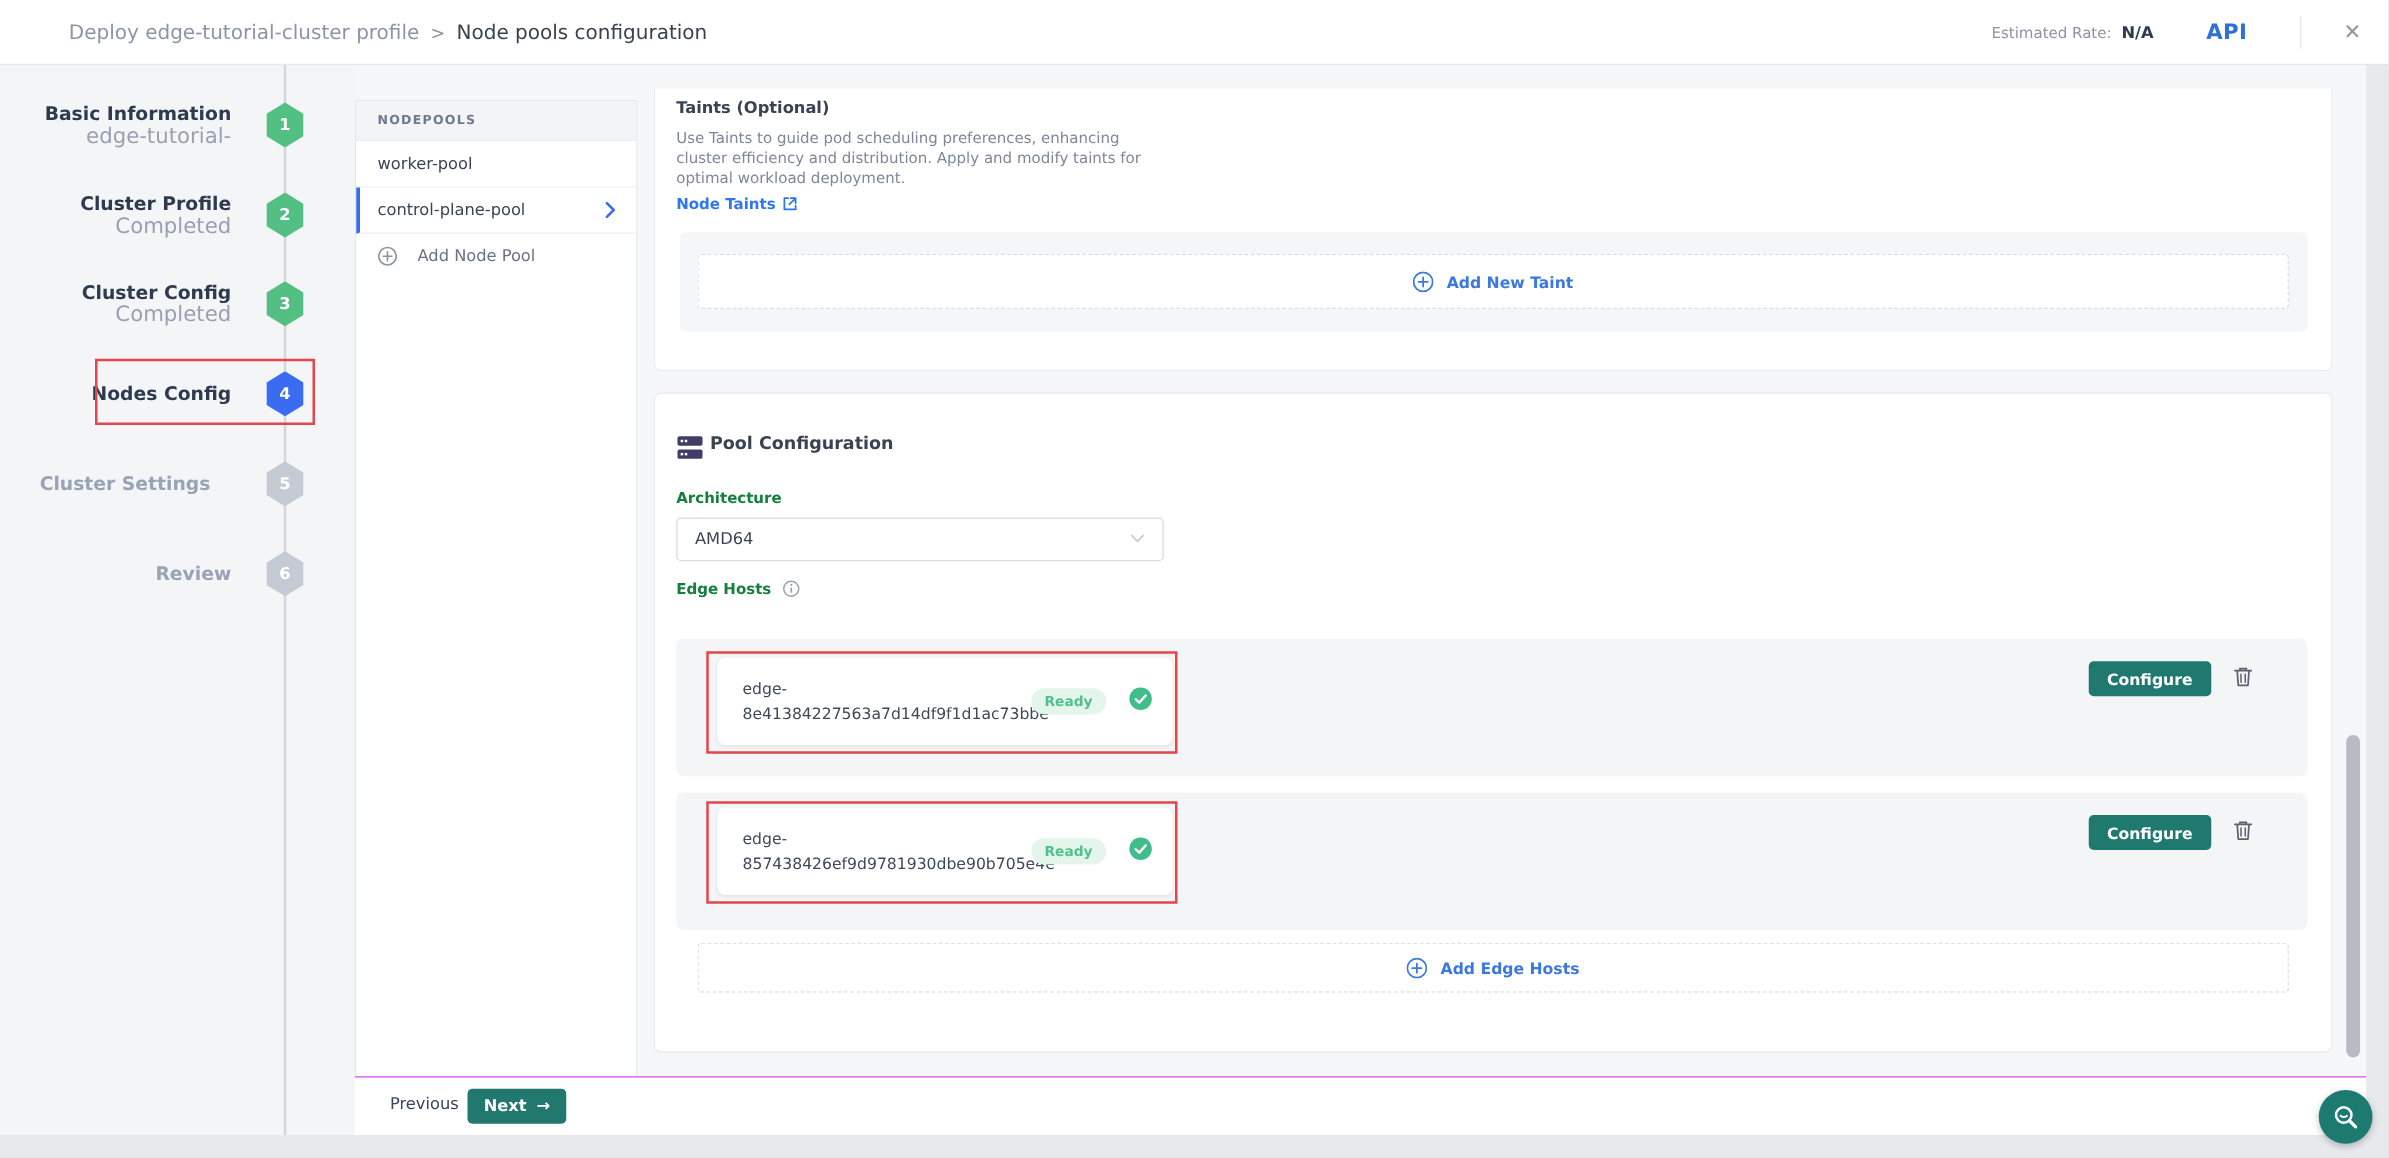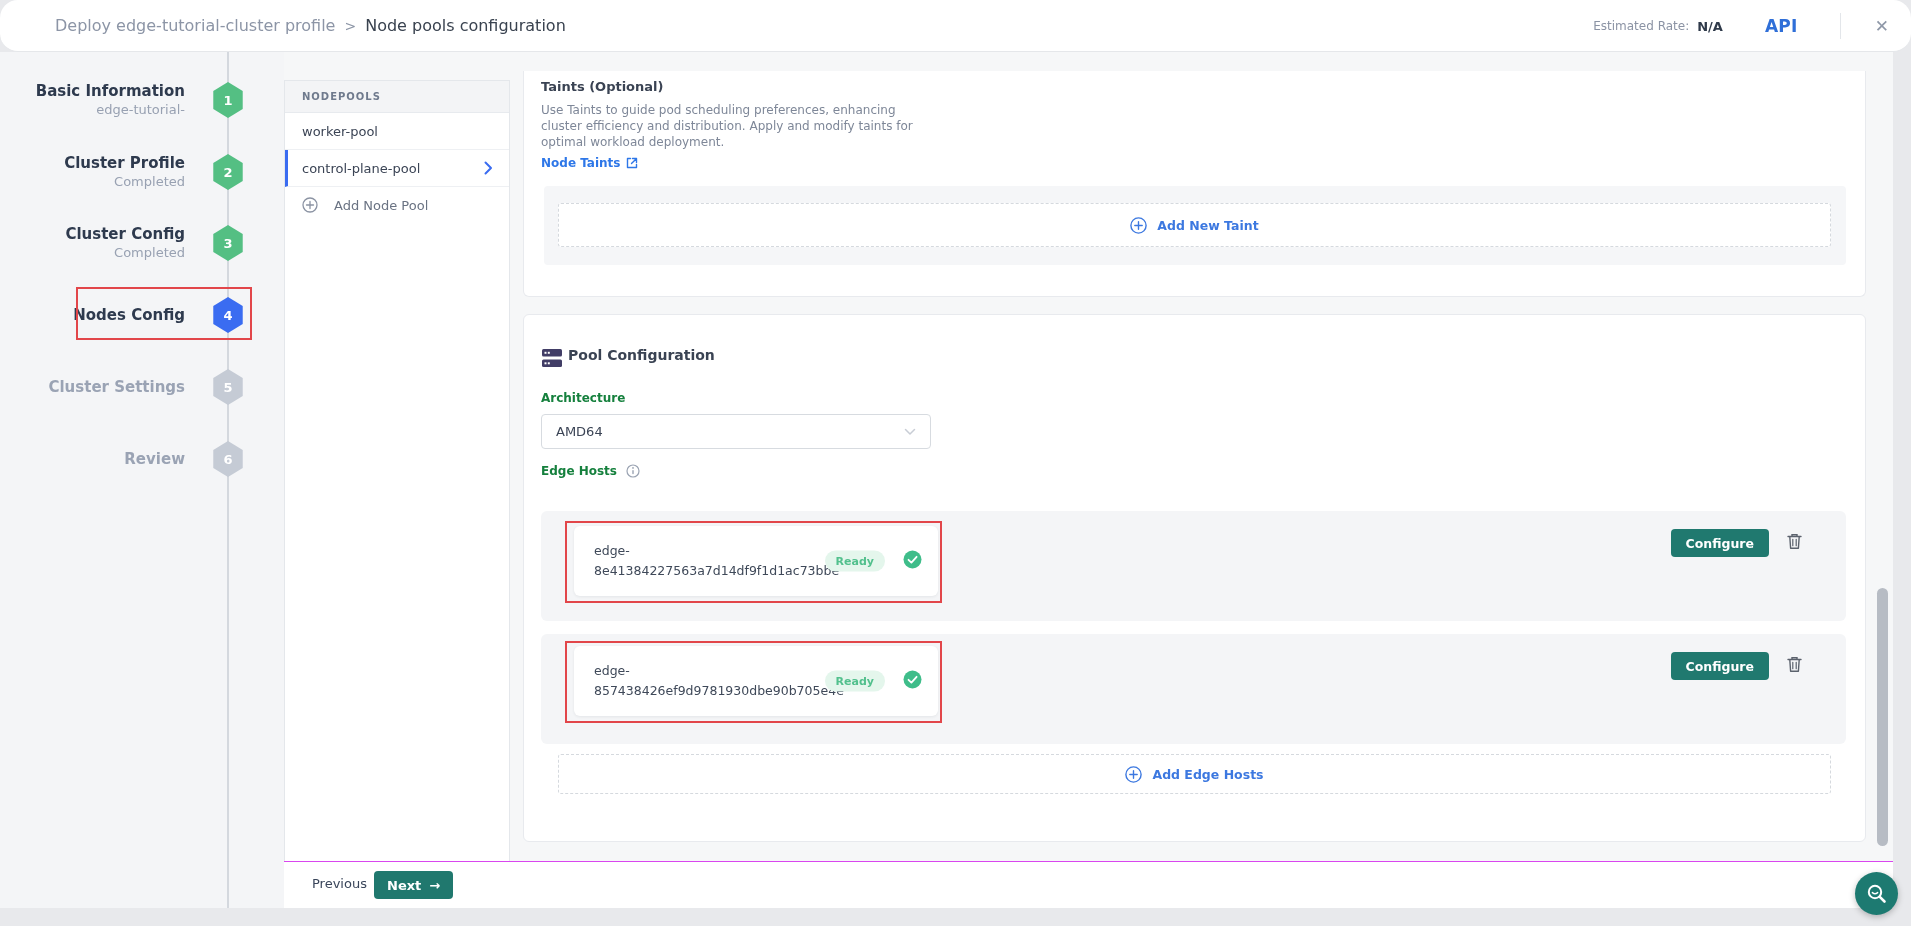--- a/index.html
+++ b/index.html
@@ -4,38 +4,38 @@
 <style>
   * { margin:0; padding:0; box-sizing:border-box; }
   html,body { background:#d9dbe0; }
   #root {
     position:relative; width:1911px; height:926px; overflow:hidden;
     background:#e8e9ec;
     font-family:"DejaVu Sans","Liberation Sans",sans-serif;
     color:#3a4352; font-size:13px;
   }
   
-  .hdr { position:absolute; left:0; top:0; width:1911px; height:52px; background:#ffffff; border-bottom:1px solid #e5e7ea;border-radius:18px; }
+  .hdr { position:absolute; left:0; top:0; width:1911px; height:52px; background:#ffffff; border-bottom:1px solid #e5e7ea; }
   .hdr-title { position:absolute; left:55px; top:16px; font-size:16px; white-space:nowrap; }
   .hdr-title .t1 { color:#8c95a6; font-weight:500; }
   .hdr-title .sep { color:#8c95a6; margin:0 9px; font-size:14px; }
   .hdr-title .t2 { color:#39424f; font-weight:500; }
   .hdr-right { position:absolute; right:18px; top:0; height:52px; display:flex; align-items:center; }
   .est-label { color:#8b93a4; font-size:12px; margin-right:8px; }
   .est-value { color:#2f3a4a; font-size:13px; font-weight:700; margin-right:42px; }
   .api-link { color:#2f6fd8; font-size:17px; font-weight:700; letter-spacing:.3px; cursor:pointer; }
   .hdr-div { width:1px; height:26px; background:#e3e6ea; margin:0 30px 0 42px; }
   .close-btn { color:#8f98a8; font-size:17px; cursor:pointer; line-height:1; padding:4px; }
   
   .bodyarea { position:absolute; left:0; top:52px; width:1893px; height:856px; background:#f6f7f8; overflow:hidden; }
   .sidebar { position:absolute; left:0; top:0; width:284px; height:856px; background:#f4f5f7; }
   .timeline { position:absolute; left:227px; top:0; width:2px; height:856px; background:#d4d8de; }
   .step { position:absolute; right:99px; width:170px; display:flex; flex-direction:column; align-items:flex-end; justify-content:center; height:44px; cursor:pointer; }
   .step .lbl { font-size:15px; font-weight:700; color:#2e3a4e; line-height:19px; white-space:nowrap; }
-  .step .sub { font-size:13px; color:#98a1b2; line-height:17px; white-space:nowrap;margin-left:32px; }
+  .step .sub { font-size:17px; color:#98a1b2; line-height:17px; white-space:nowrap;margin-left:32px; }
   .step.upcoming .lbl { color:#9aa3b4; font-weight:700; }
   .hexwrap { position:absolute; width:32px; height:36px; left:212px; display:flex; align-items:center; justify-content:center; }
   .hex { width:32px; height:36px; clip-path:polygon(50% 0,96% 25%,96% 75%,50% 100%,4% 75%,4% 25%); display:flex; align-items:center; justify-content:center; color:#fff; font-size:13px; font-weight:700; }
   .hex.green { background:#54bf83; }
   .hex.blue  { background:#3a6cf1; }
   .hex.gray  { background:#c5cbd5; }
   .red-box { position:absolute; border:2px solid #e2464a; background:transparent; pointer-events:none; }
   
   .np-panel { position:absolute; left:284px; top:28px; width:226px; height:781px; background:#ffffff; border:1px solid #e4e7eb; border-bottom:none; }
   .np-head { height:32px; background:#f3f4f6; border-bottom:1px solid #e7eaee; display:flex; align-items:center; padding-left:17px; font-size:10px; font-weight:700; letter-spacing:1px; color:#6f7a8d; }
@@ -128,21 +128,21 @@
         </div>
 
       <div class="step" style="top:241px;">
         <span class="lbl">Nodes Config</span>
       </div>
       <div class="hexwrap" style="top:245px;">
           <div class="hex blue">4</div>
         </div>
       <div class="red-box" style="left:76px; top:235px; width:176px; height:53px;"></div>
 
-      <div class="step upcoming" style="top:313px;">
+      <div class="step upcoming" style="top:313px;align-items:center;">
         <span class="lbl">Cluster Settings</span>
       </div>
       <div class="hexwrap" style="top:317px;">
           <div class="hex gray">5</div>
         </div>
 
       <div class="step upcoming" style="top:385px;">
         <span class="lbl">Review</span>
       </div>
       <div class="hexwrap" style="top:389px;">

